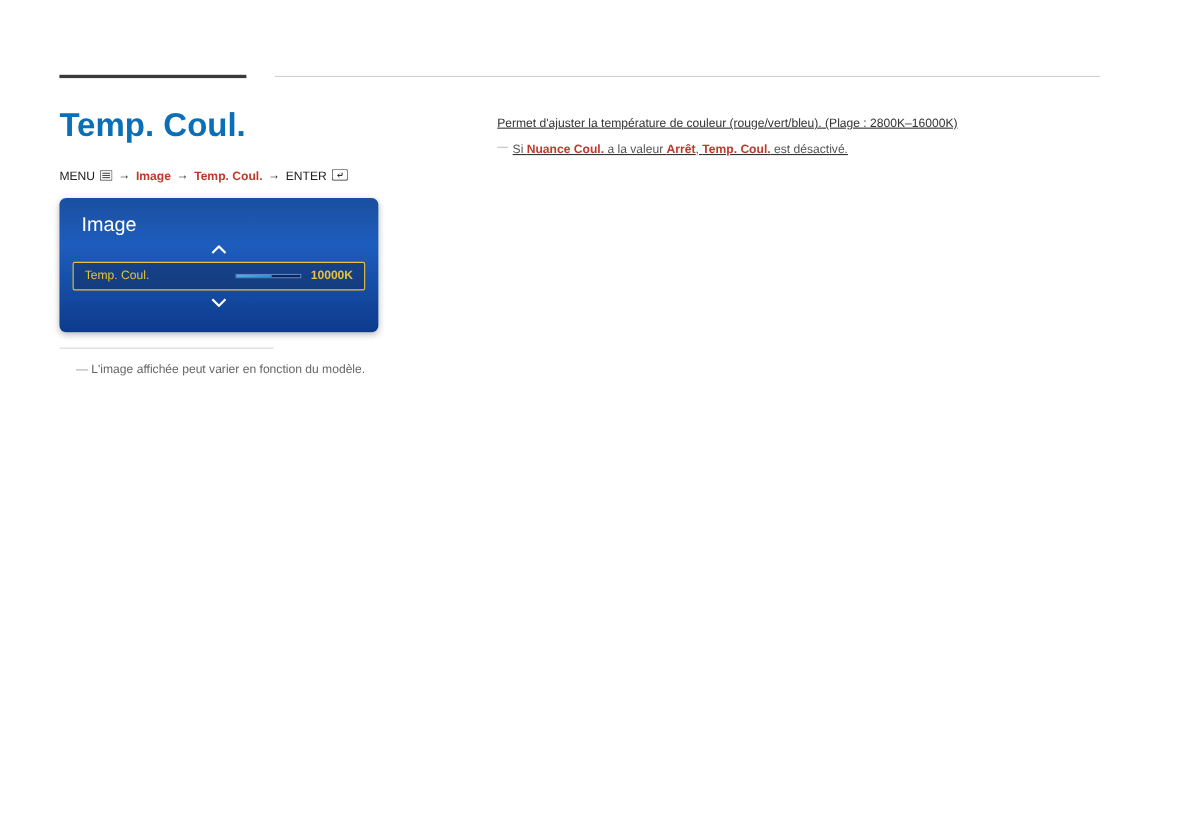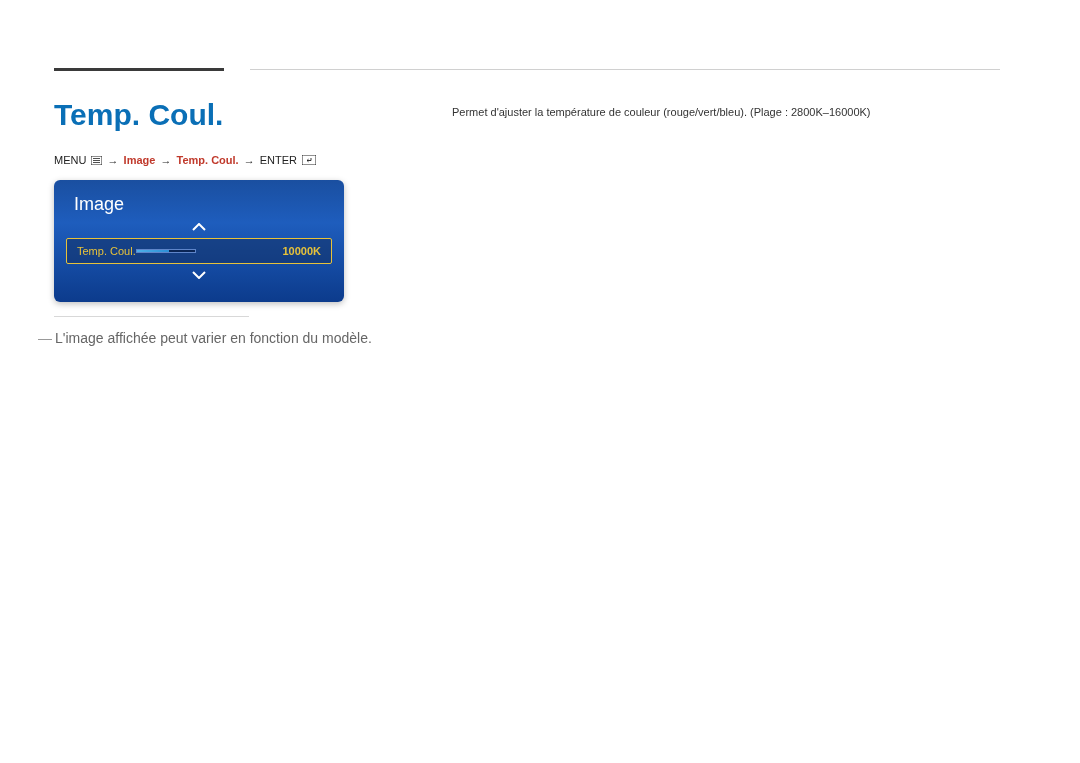--- a/index.html
+++ b/index.html
@@ -93,21 +93,21 @@
   }
   .osd-row-label {
     flex: 0 0 auto;
     color: #e7c23a;
     font-size: 11px;
   }
   .osd-slider-wrap {
     flex: 1 1 auto;
     display: flex;
     align-items: center;
-    justify-content: space-between;
+    justify-content: flex-end;
     gap: 8px;
   }
   .osd-slider {
     width: 60px;
     height: 4px;
     background: #0a2555;
     border: 1px solid #5f85c9;
     position: relative;
   }
   .osd-slider-fill {
@@ -125,38 +125,39 @@
     position: absolute;
     top: 316px;
     left: 54px;
     width: 195px;
     height: 1px;
     background: #d8d8d8;
   }
   .footnote-left {
     position: absolute;
     top: 330px;
-    left: 38px;
-    font-size: 14px;
+    left: 69px;
+    font-size: 11px;
     color: #666;
   }
   .footnote-left::before {
     content: "―";
     color: #999;
     margin-right: 4px;
     letter-spacing: -1px;
   }
   .right-col {
     position: absolute;
     top: 104px;
     left: 452px;
     width: 550px;
     font-size: 11px;
     color: #333;
     line-height: 1.6;
+    text-decoration: underline;
   }
   .note-line {
     position: relative;
     padding-left: 14px;
     margin-top: 6px;
     color: #555;
   }
   .note-line::before {
     content: "―";
     position: absolute;
@@ -222,14 +223,17 @@
       </svg>
   </div>
 </div>
 
 <div class="divider-small"></div>
 <div class="footnote-left">L'image affichée peut varier en fonction du modèle.</div>
 
 <div class="right-col">
   <div>Permet d'ajuster la température de couleur (rouge/vert/bleu). (Plage : 2800K–16000K)</div>
 
+  <div class="note-line">
+    <span>Si </span><span class="em-red">Nuance Coul.</span><span> a la valeur </span><span class="em-red">Arrêt</span><span>, </span><span class="em-red">Temp. Coul.</span><span> est désactivé.</span>
+  </div>
 
 </div>
 
 </body></html>

